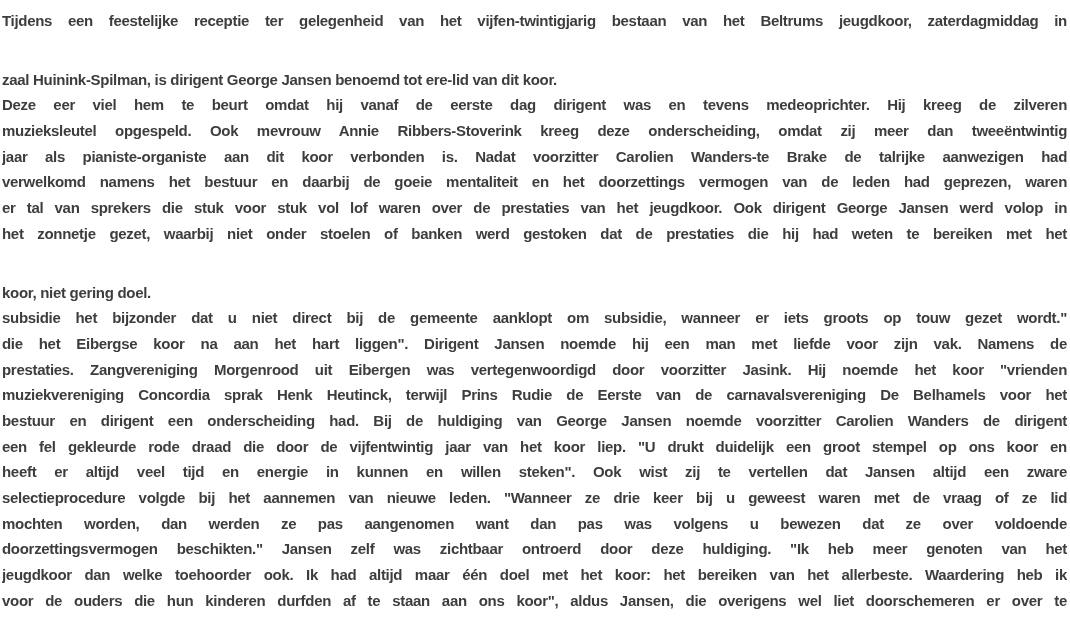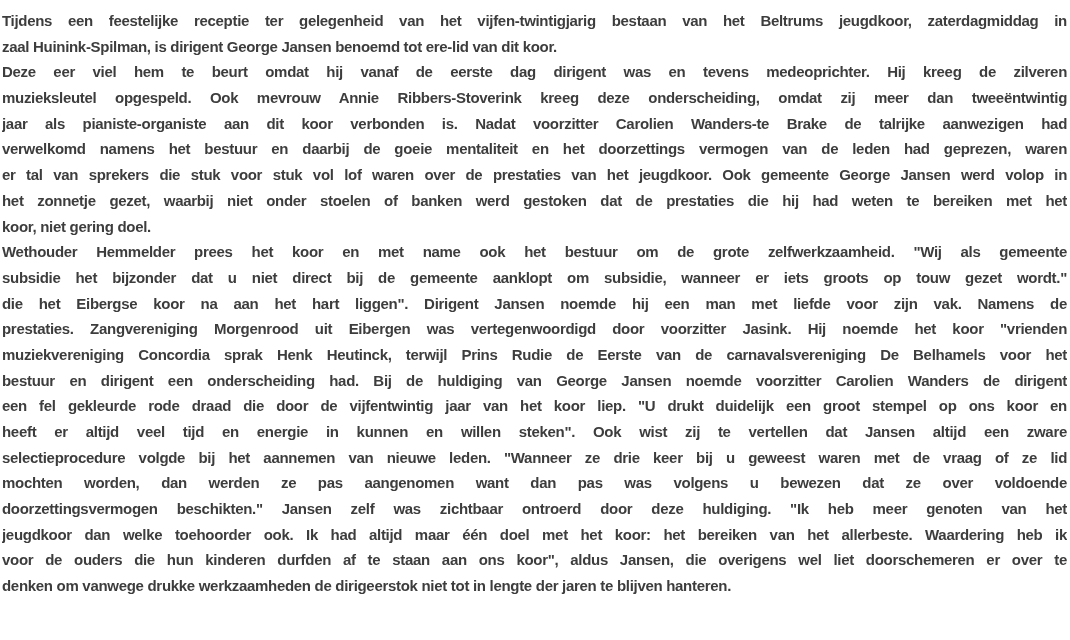--- a/index.html
+++ b/index.html
@@ -29,37 +29,37 @@
   }
   .line {
     text-align: justify;
     text-align-last: justify;
     white-space: normal;
     overflow: hidden;
     height: 25.7px;
   }
   .line.rag {
     text-align-last: left;
+    margin-top: 33px;
   }
 </style>
 </head>
 <body>
 
 <div class="page">
   <div class="article" id="article" style="color: rgb(61, 61, 61);">
       <div class="line">Tijdens een feestelijke receptie ter gelegenheid van het vijfen-twintigjarig bestaan van het Beltrums jeugdkoor, zaterdagmiddag in</div>
       <div class="line rag">zaal Huinink-Spilman, is dirigent George Jansen benoemd tot ere-lid van dit koor.</div>
       <div class="line">Deze eer viel hem te beurt omdat hij vanaf de eerste dag dirigent was en tevens medeoprichter. Hij kreeg de zilveren</div>
       <div class="line">muzieksleutel opgespeld. Ook mevrouw Annie Ribbers-Stoverink kreeg deze onderscheiding, omdat zij meer dan tweeëntwintig</div>
       <div class="line">jaar als pianiste-organiste aan dit koor verbonden is. Nadat voorzitter Carolien Wanders-te Brake de talrijke aanwezigen had</div>
       <div class="line">verwelkomd namens het bestuur en daarbij de goeie mentaliteit en het doorzettings vermogen van de leden had geprezen, waren</div>
-      <div class="line">er tal van sprekers die stuk voor stuk vol lof waren over de prestaties van het jeugdkoor. Ook gemeente George Jansen werd volop in</div>
+      <div class="line">er tal van sprekers die stuk voor stuk vol lof waren over de prestaties van het jeugdkoor. Ook dirigent George Jansen werd volop in</div>
       <div class="line">het zonnetje gezet, waarbij niet onder stoelen of banken werd gestoken dat de prestaties die hij had weten te bereiken met het</div>
       <div class="line rag">koor, niet gering doel.</div>
-      <div class="line">Wethouder Hemmelder prees het koor en met name ook het bestuur om de grote zelfwerkzaamheid. "Wij als gemeente</div>
       <div class="line">subsidie het bijzonder dat u niet direct bij de gemeente aanklopt om subsidie, wanneer er iets groots op touw gezet wordt."</div>
       <div class="line">die het Eibergse koor na aan het hart liggen". Dirigent Jansen noemde hij een man met liefde voor zijn vak. Namens de</div>
       <div class="line">prestaties. Zangvereniging Morgenrood uit Eibergen was vertegenwoordigd door voorzitter Jasink. Hij noemde het koor "vrienden</div>
       <div class="line">muziekvereniging Concordia sprak Henk Heutinck, terwijl Prins Rudie de Eerste van de carnavalsvereniging De Belhamels voor het</div>
       <div class="line">bestuur en dirigent een onderscheiding had. Bij de huldiging van George Jansen noemde voorzitter Carolien Wanders de dirigent</div>
       <div class="line">een fel gekleurde rode draad die door de vijfentwintig jaar van het koor liep. "U drukt duidelijk een groot stempel op ons koor en</div>
       <div class="line">heeft er altijd veel tijd en energie in kunnen en willen steken". Ook wist zij te vertellen dat Jansen altijd een zware</div>
       <div class="line">selectieprocedure volgde bij het aannemen van nieuwe leden. "Wanneer ze drie keer bij u geweest waren met de vraag of ze lid</div>
       <div class="line">mochten worden, dan werden ze pas aangenomen want dan pas was volgens u bewezen dat ze over voldoende</div>
       <div class="line">doorzettingsvermogen beschikten." Jansen zelf was zichtbaar ontroerd door deze huldiging. "Ik heb meer genoten van het</div>

